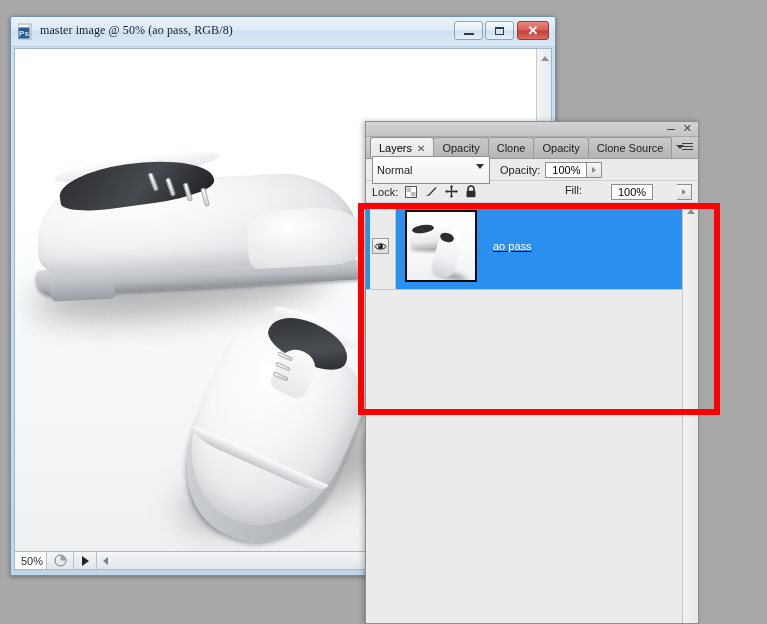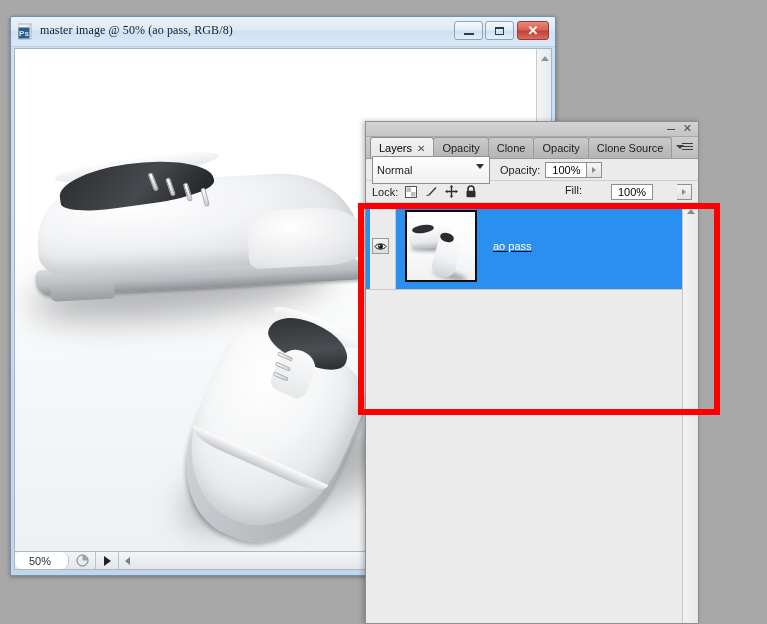--- a/index.html
+++ b/index.html
@@ -217,26 +217,25 @@
     left: 3px; bottom: 5px;
     width: 538px; height: 19px;
     background: linear-gradient(to bottom, #f3f5f7, #e3e7ea);
     border: 1px solid #a9b8c5;
     box-sizing: border-box;
     display: flex;
     align-items: stretch;
     font-size: 11px; color: #1d2730;
   }
   #zoom-field {
-    width: 54px;
+    width: 32px;
     background: #ffffff;
     border-right: 1px solid #b6c2cd;
-    display: flex; align-items: center; padding-left: 14px;
-    box-sizing: border-box;
-    border-radius: 7px;
+    display: flex; align-items: center; padding-left: 6px;
+    box-sizing: border-box;
   }
   #status-prev-icon {
     width: 26px;
     border-right: 1px solid #b6c2cd;
     display: flex; align-items: center; justify-content: center;
   }
   #doc-size {
     flex: 1;
     display: flex; align-items: center; justify-content: center;
     border-right: 1px solid #b6c2cd;

